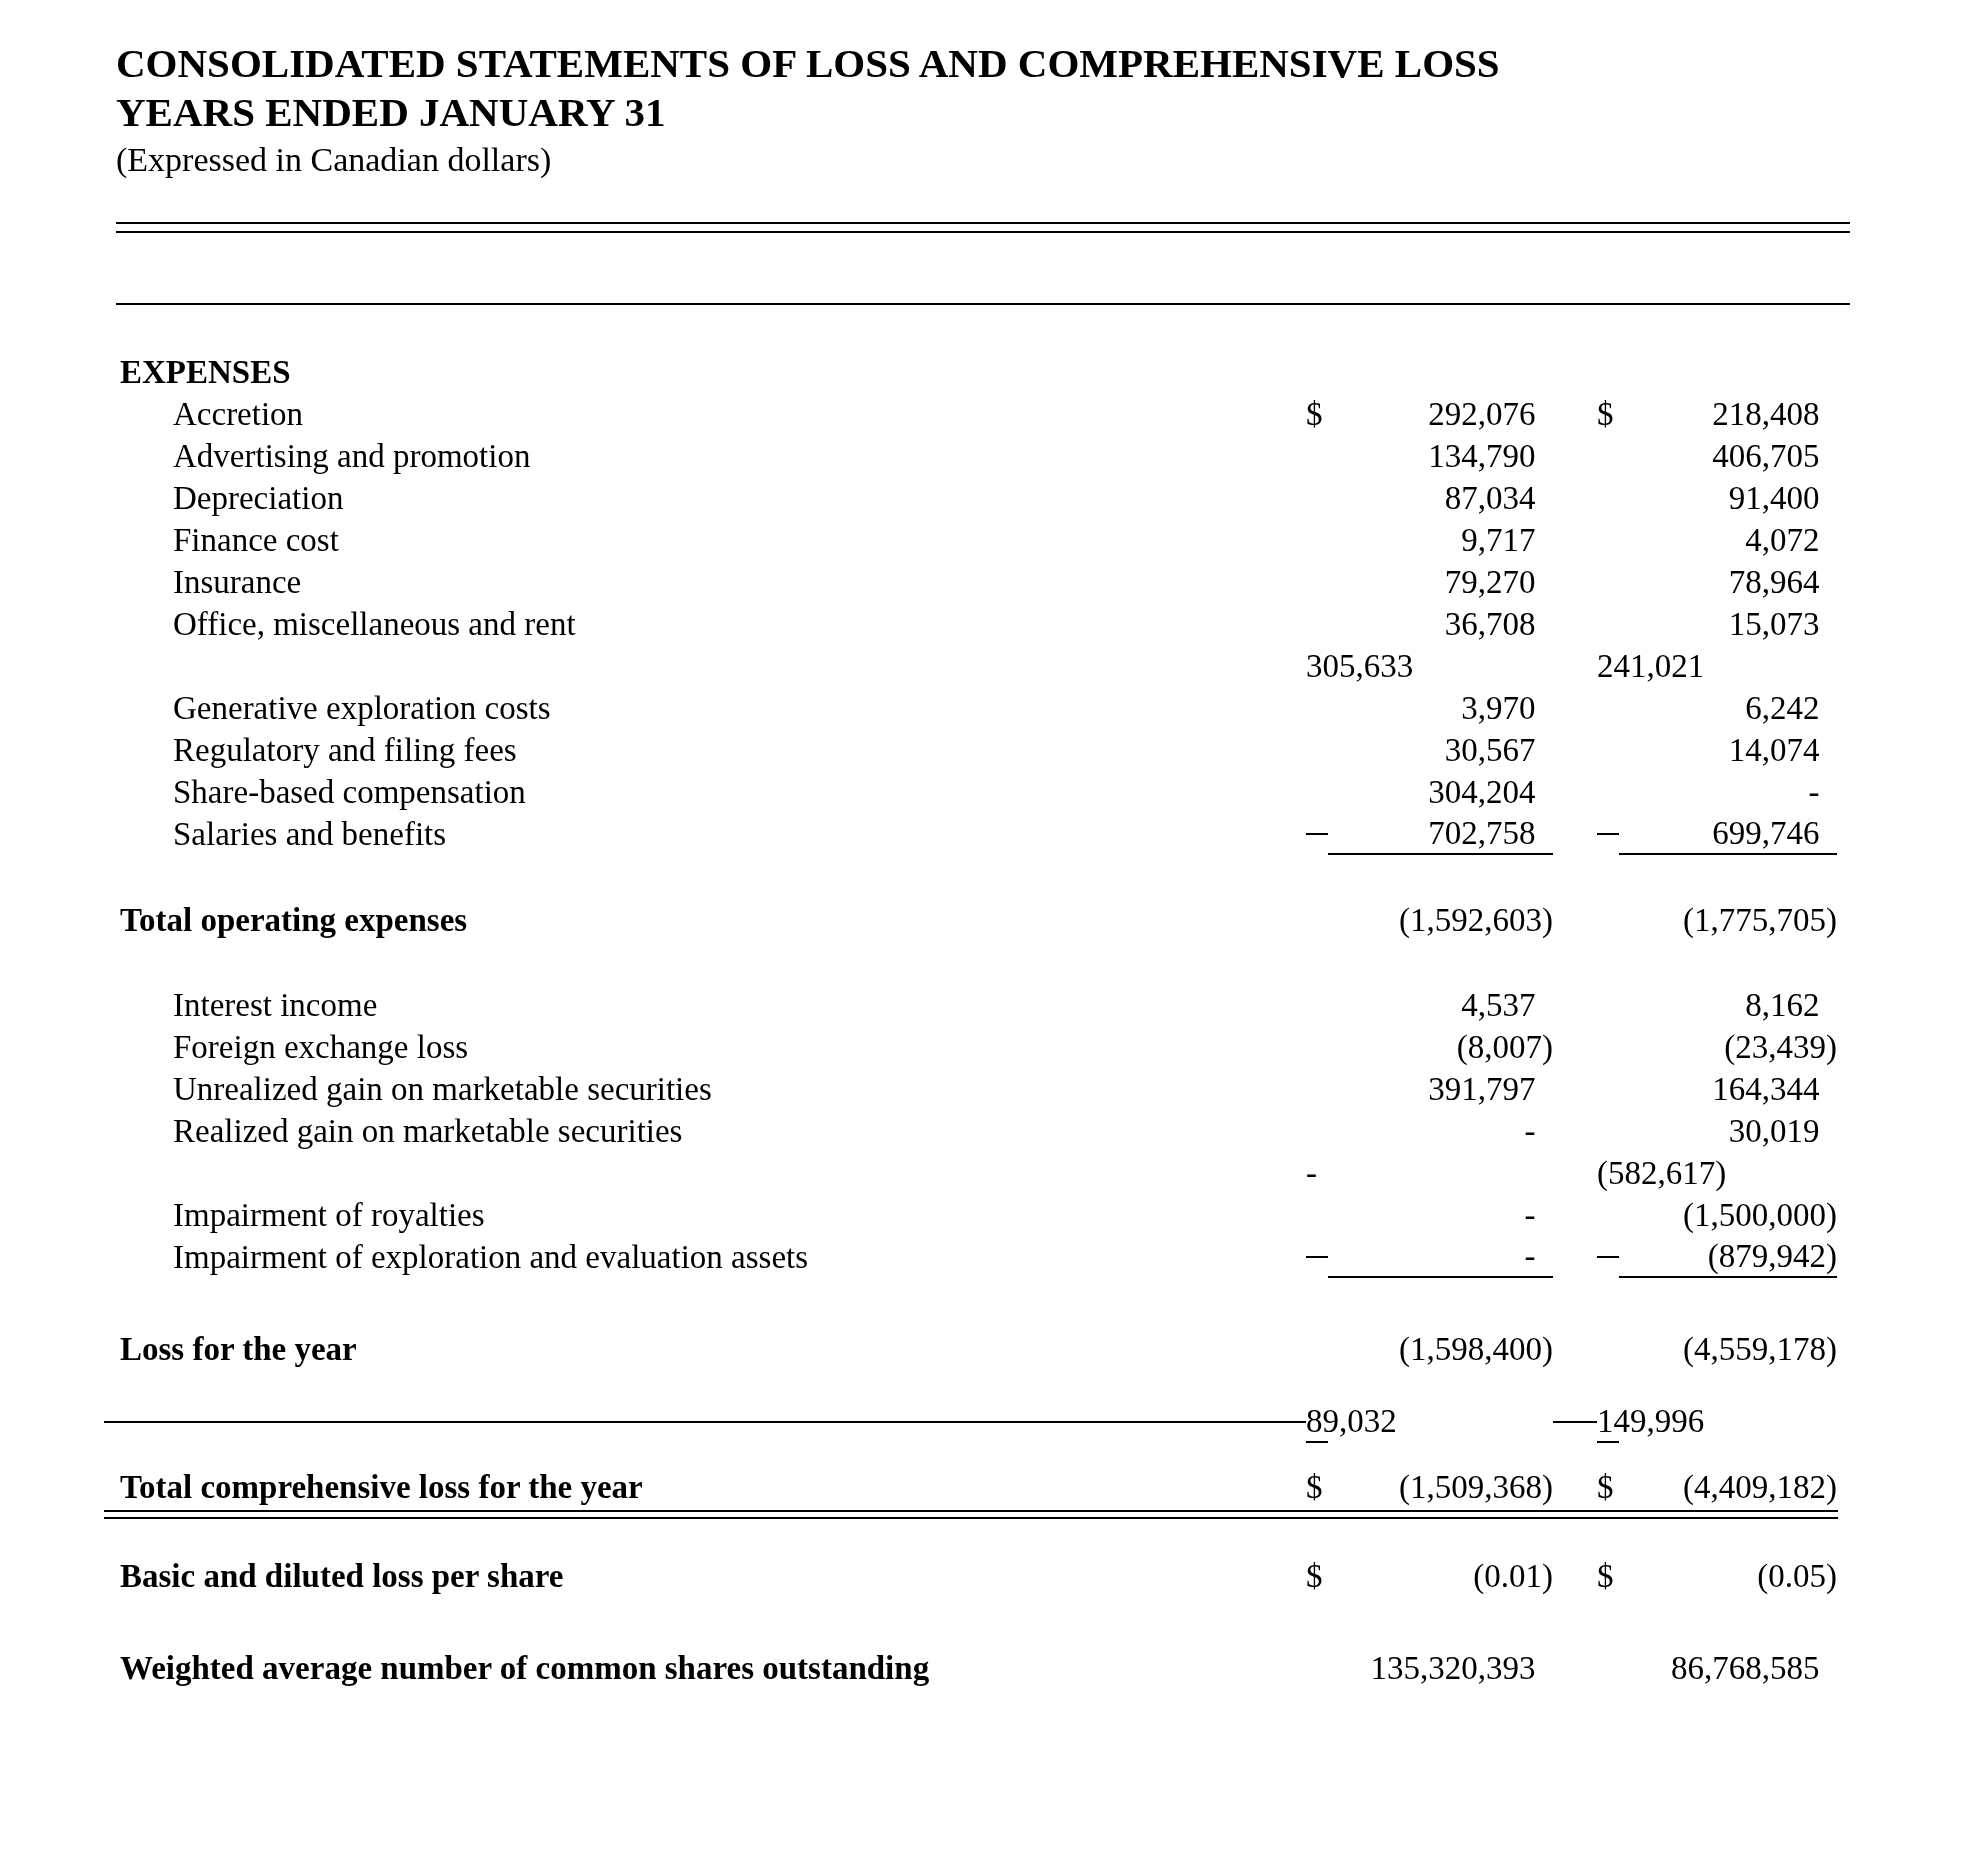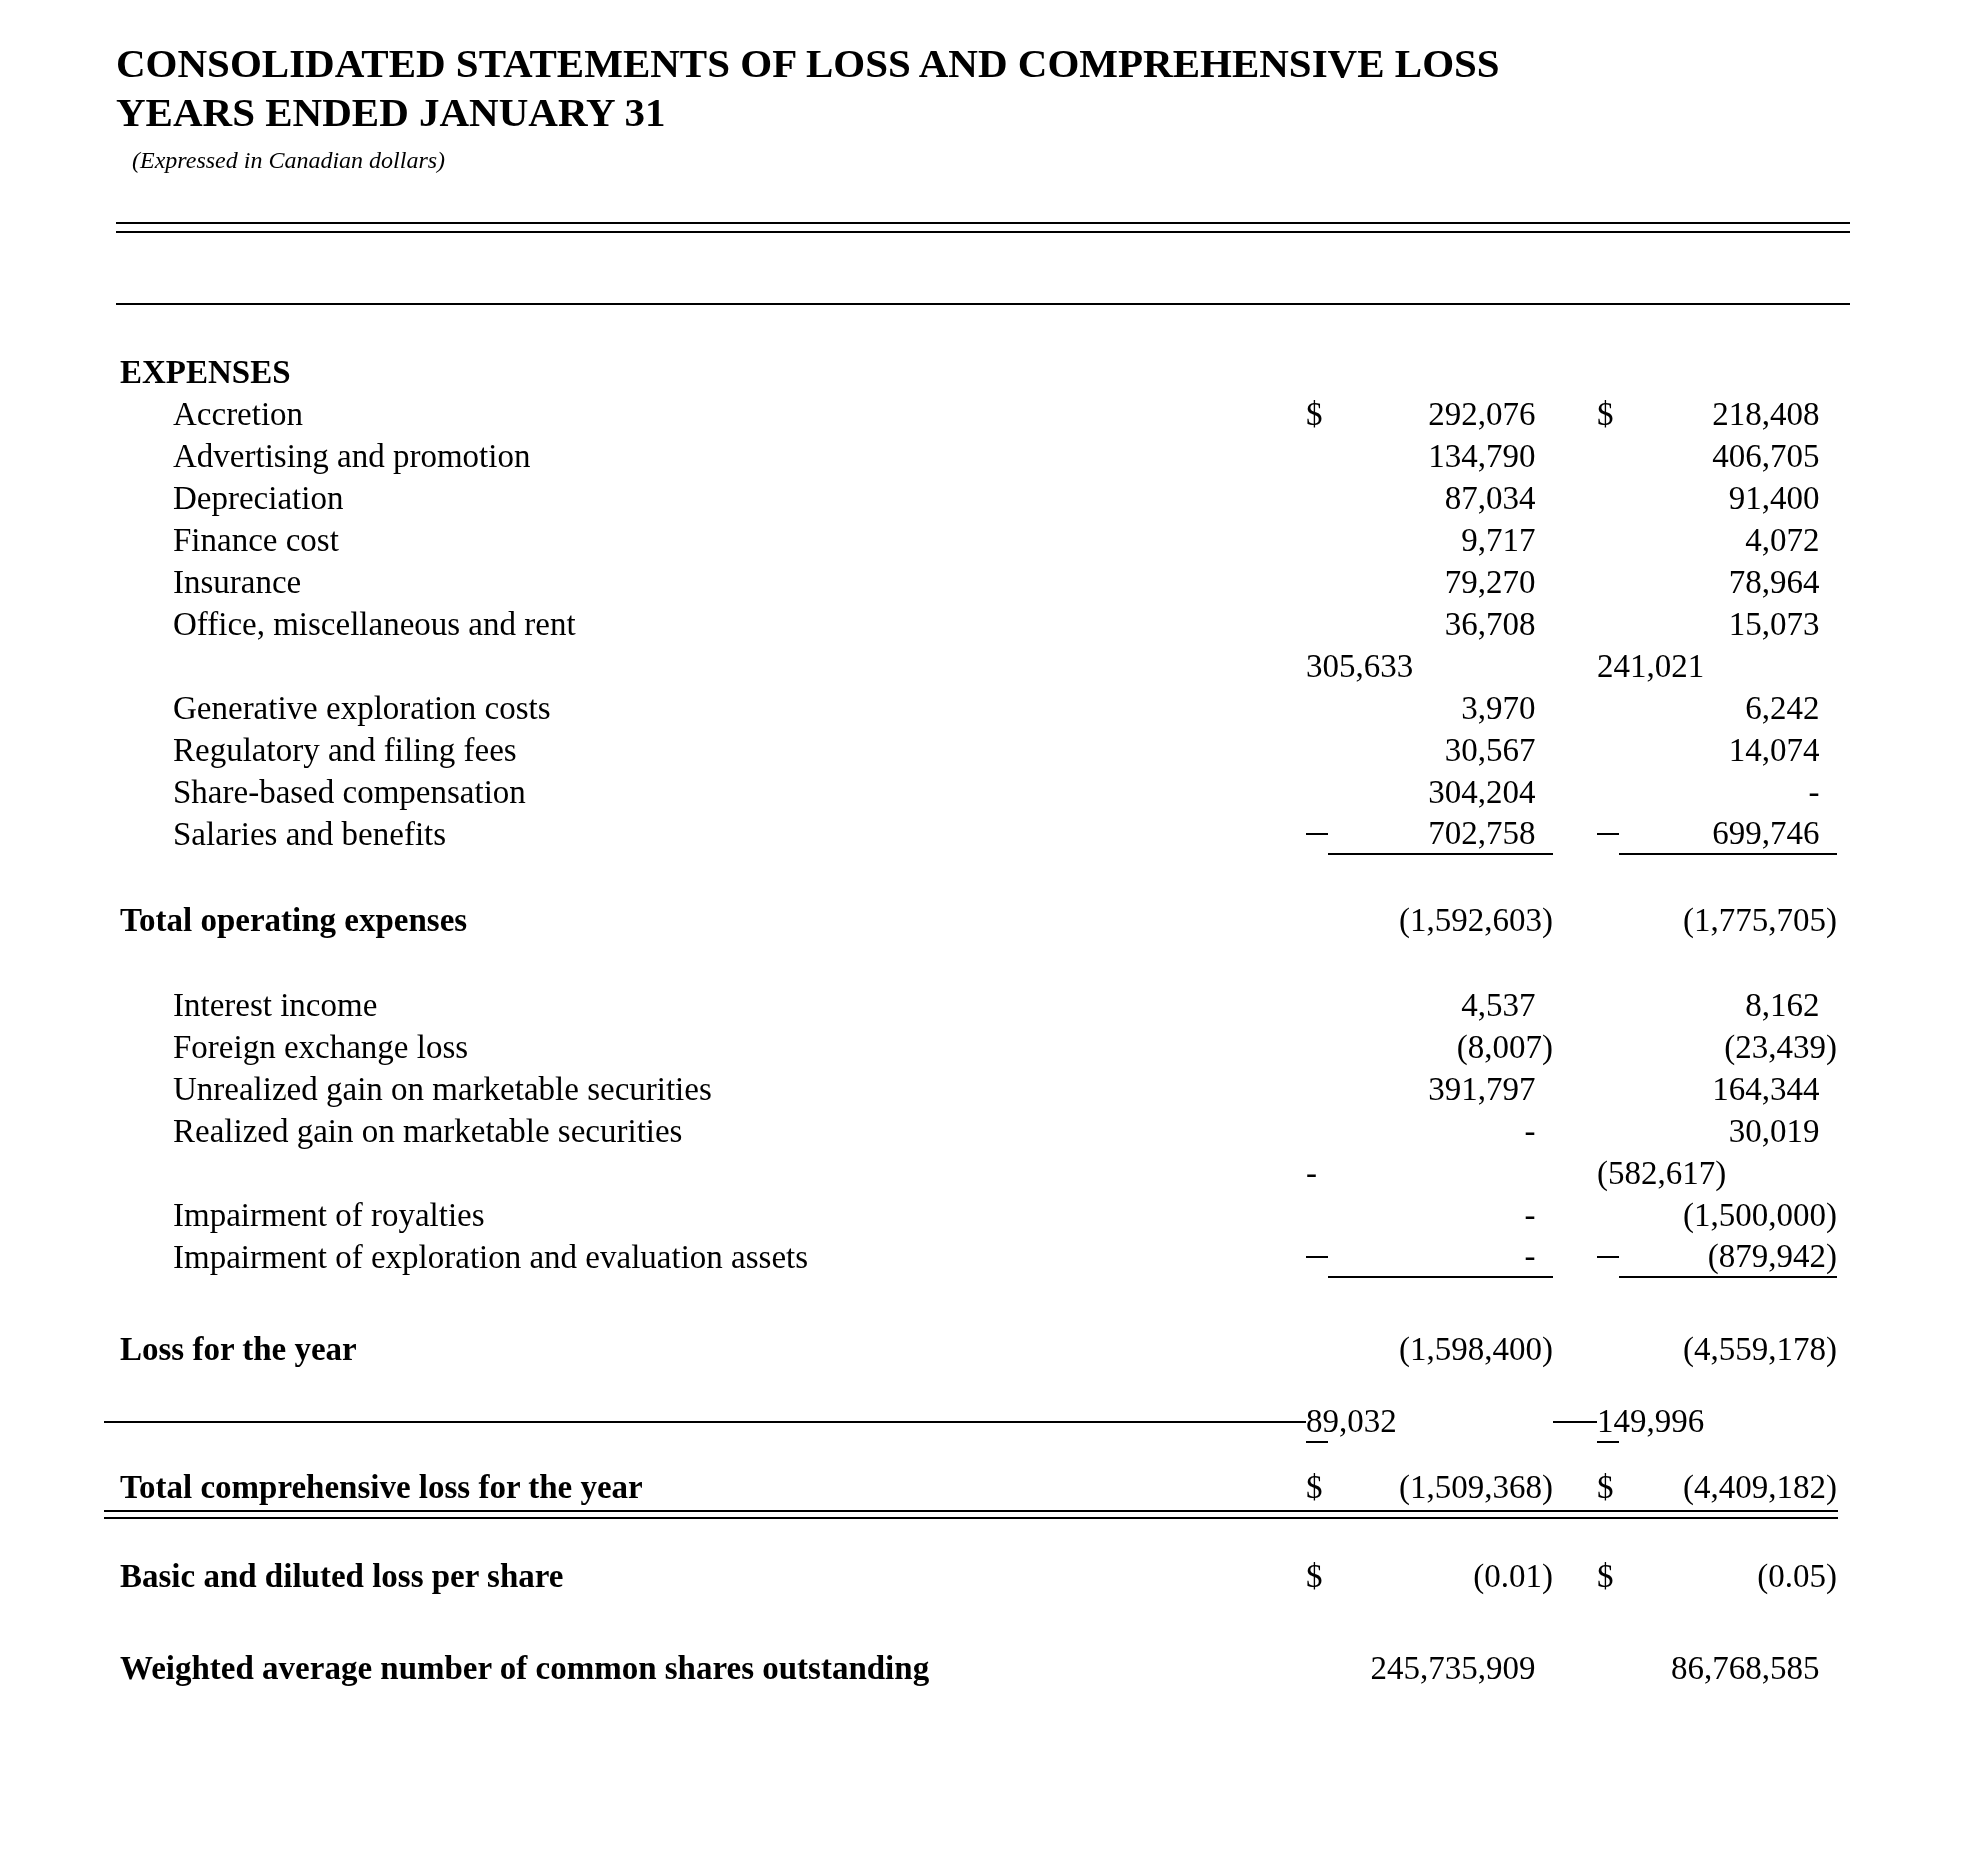--- a/index.html
+++ b/index.html
@@ -7,21 +7,21 @@
     position:relative;
     width:1981px;
     height:1876px;
     background:#ffffff;
     color:#000000;
     font-family:"Liberation Serif", serif;
     overflow:hidden;
   }
   .header{position:absolute;left:116px;top:39px;}
   .t1{font-size:41px;font-weight:bold;line-height:49px;white-space:nowrap;}
-  .t3{font-size:24px;font-style:italic;line-height:46px;white-space:nowrap;margin-left:16px;}
+  .t3{font-size:34px;line-height:46px;white-space:nowrap;}
 
   .toprule{
     position:absolute;left:116px;top:222px;width:1734px;height:7px;
     border-top:2.6px solid #000;border-bottom:2.6px solid #000;
   }
   .yearrow{position:absolute;left:116px;top:259px;width:1734px;}
   .headrule{position:absolute;left:116px;top:303px;width:1734px;border-top:2.6px solid #000;}
   #tbl{position:absolute;left:104px;top:351px;width:1734px;}
 
   .row{
@@ -254,21 +254,21 @@
         <div class="cell d">$</div>
         <div class="cell v neg">(0.01)</div>
         <div class="cell"></div>
         <div class="cell d">$</div>
         <div class="cell v neg">(0.05)</div>
       </div>
       <div class="spacer" style="height: 50px;"></div>
       <div class="row total">
         <div class="cell label">Weighted average number of common shares outstanding</div>
         <div class="cell d"></div>
-        <div class="cell v">245,735,909</div>
+        <div class="cell v">135,320,393</div>
         <div class="cell"></div>
         <div class="cell d"></div>
         <div class="cell v">86,768,585</div>
       </div>
     </div>
 
 </div>
 
 
 </body></html>

